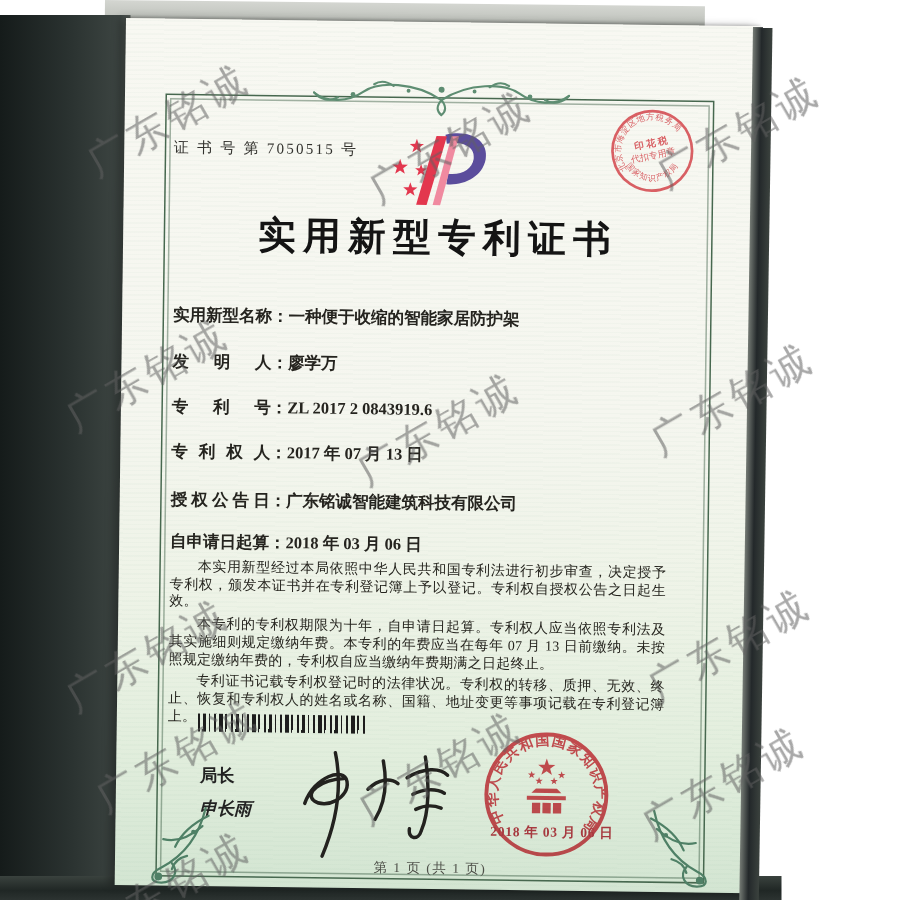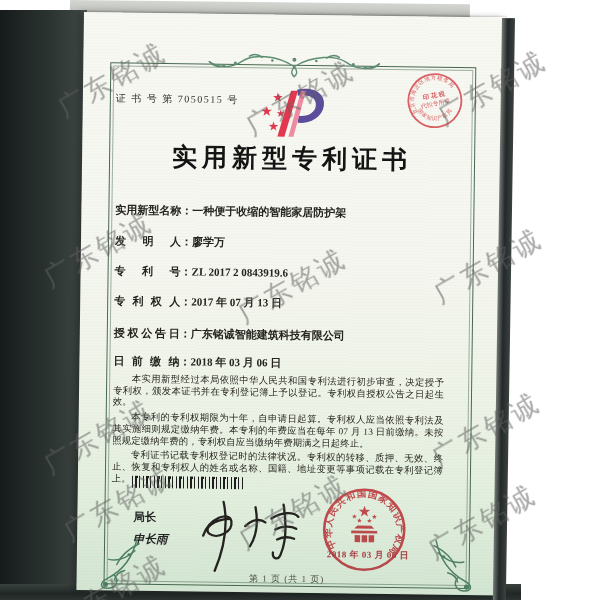--- a/index.html
+++ b/index.html
@@ -123,21 +123,21 @@
     </svg>
 
     <div class="cert-no">证 书 号 第 7050515 号</div>
     <div class="title">实用新型专利证书</div>
 
     <div class="row r0"><span class="lbl">实用新型名称</span><span>：</span><span>一种便于收缩的智能家居防护架</span></div>
     <div class="row r1"><span class="lbl">发明人</span><span>：</span><span>廖学万</span></div>
     <div class="row r2"><span class="lbl">专利号</span><span>：</span><span>ZL 2017 2 0843919.6</span></div>
     <div class="row r3"><span class="lbl">专利权人</span><span>：</span><span>2017 年 07 月 13 日</span></div>
     <div class="row r4"><span class="lbl">授权公告日</span><span>：</span><span>广东铭诚智能建筑科技有限公司</span></div>
-    <div class="row r5"><span class="lbl">日前缴纳</span><span>：</span><span>2018 年 03 月 06 日</span></div>
+    <div class="row r5"><span class="lbl">自申请日起算</span><span>：</span><span>2018 年 03 月 06 日</span></div>
 
     <div class="paras">
       <p>本实用新型经过本局依照中华人民共和国专利法进行初步审查，决定授予专利权，颁发本证书并在专利登记簿上予以登记。专利权自授权公告之日起生效。</p>
       <p>本专利的专利权期限为十年，自申请日起算。专利权人应当依照专利法及其实施细则规定缴纳年费。本专利的年费应当在每年 07 月 13 日前缴纳。未按照规定缴纳年费的，专利权自应当缴纳年费期满之日起终止。</p>
       <p>专利证书记载专利权登记时的法律状况。专利权的转移、质押、无效、终止、恢复和专利权人的姓名或名称、国籍、地址变更等事项记载在专利登记簿上。</p>
     </div>
 
     <div class="barcode"></div>
     <div class="signer-title">局长</div>
     <div class="signer-name">申长雨</div>

